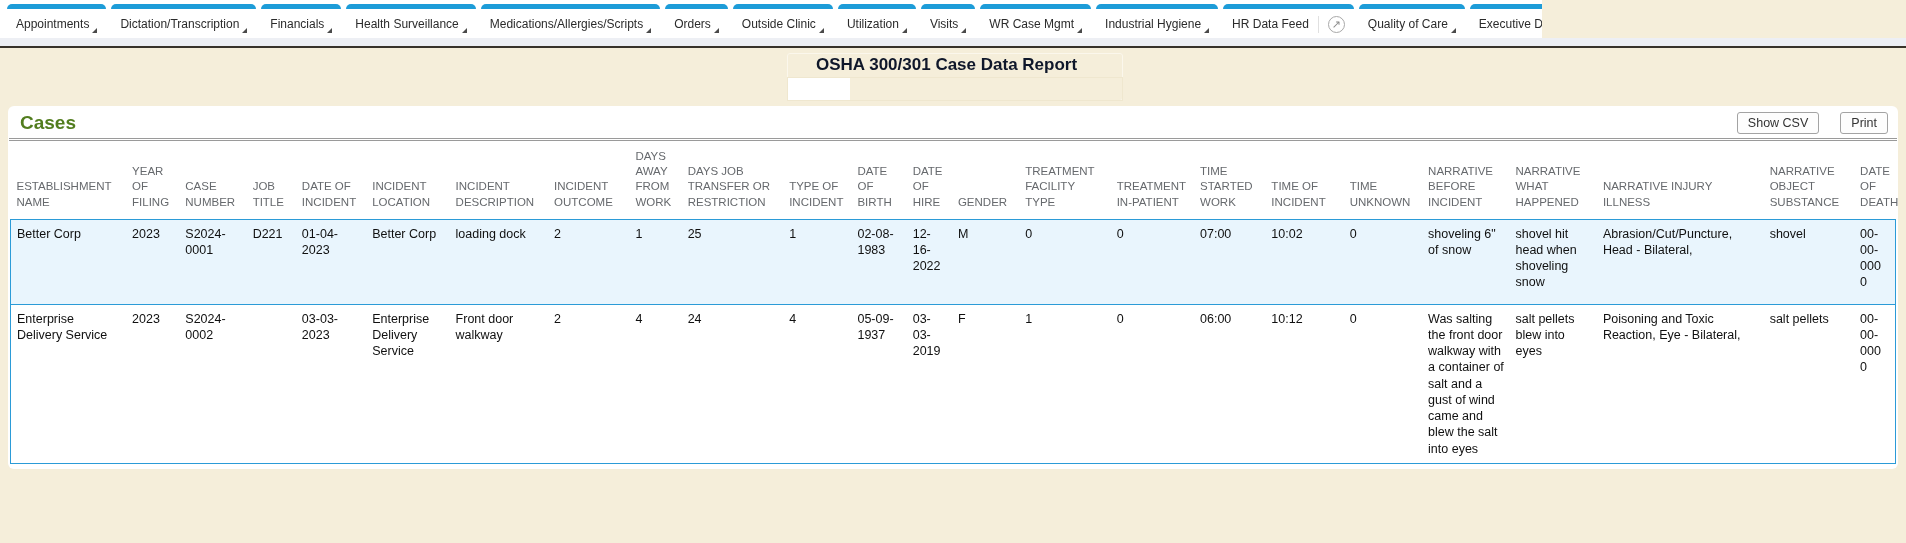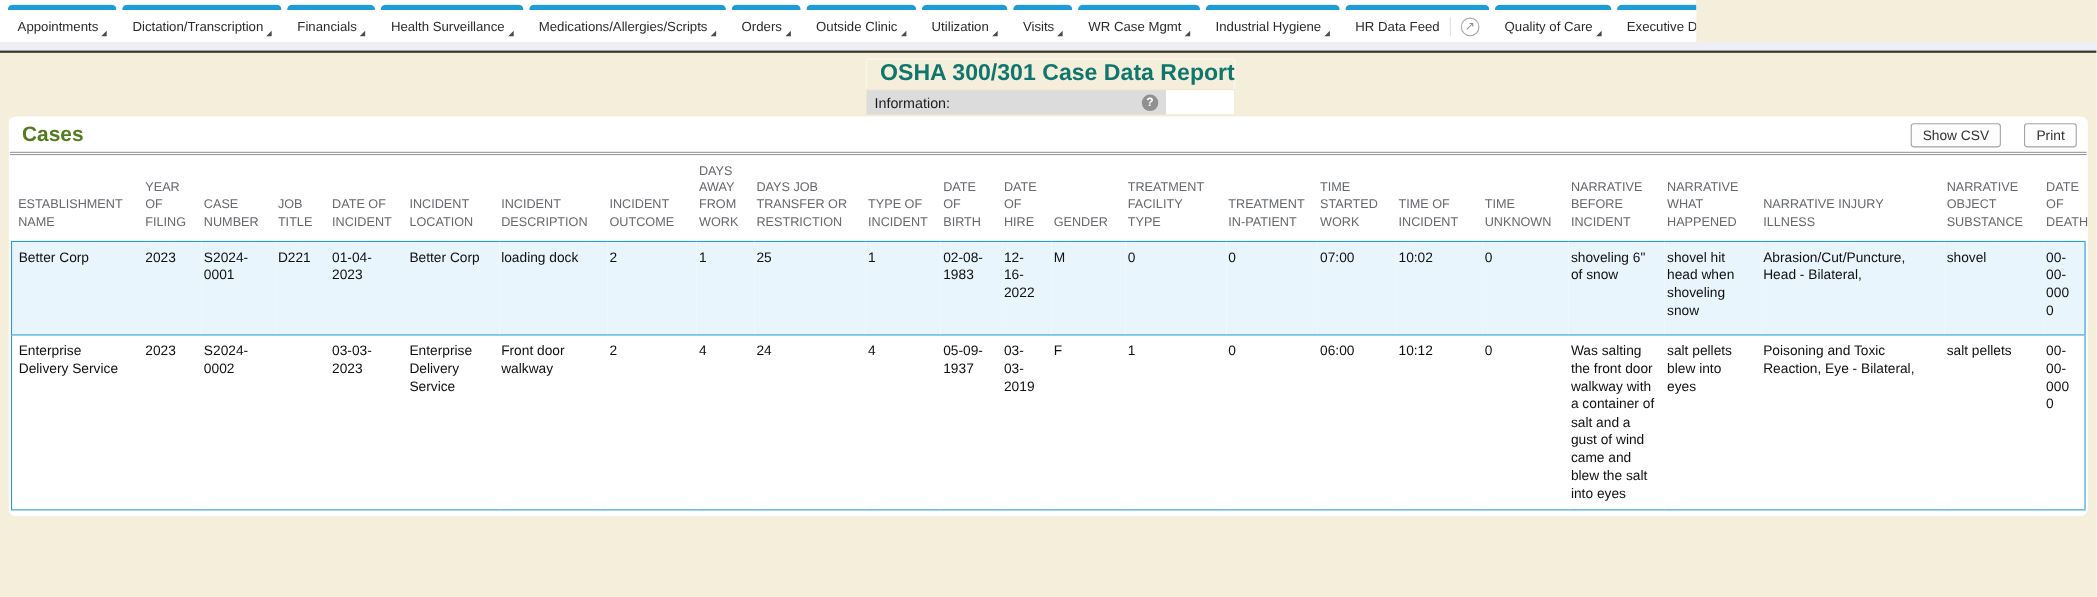--- a/index.html
+++ b/index.html
@@ -54,22 +54,22 @@
     color:#8a8a8a; font-size:11px; line-height:15px; text-align:center;
     display:inline-block;
   }
 
   
   .title-block {
     position:absolute; left:787px; top:53px; width:336px;
     border:1px solid #fbf7ec; border-radius:3px;
   }
   .page-title {
-    color:#0f766e; font-size:21px; font-weight:bold;
-    margin:1px 0 3px 12px; white-space:nowrap;
+    color:#0f172a; font-size:17px; font-weight:bold;
+    margin:1px 0 3px 28px; white-space:nowrap;
   }
   .info-bar { display:flex; height:22px; box-shadow:0 0 0 1px #efe7cf; }
   .info-label-area {
     flex:1; background:#dcdcdc;
     display:flex; align-items:center; justify-content:space-between;
     padding:0 7px; font-size:13px; color:#1c1c1c;
   }
   .help-circle {
     width:15px; height:15px; border-radius:50%;
     background:#909090; color:#ffffff;
@@ -185,24 +185,20 @@
       </span>
   </div>
 
 </div>
 <div class="tabbar-strip"></div>
 <div class="dark-separator"></div>
 
 <div class="title-block">
   <div class="page-title">OSHA 300/301 Case Data Report</div>
   <div class="info-bar">
-    <div class="info-label-area">
-      <span>Information:</span>
-      <span class="help-circle">?</span>
-    </div>
     <input class="info-input" type="text" style="">
   </div>
 </div>
 
 <div class="panel">
   <div class="panel-header">
     <span class="section-title">Cases</span>
     <div class="panel-buttons">
       <button class="btn">Show CSV</button>
       <button class="btn">Print</button>

